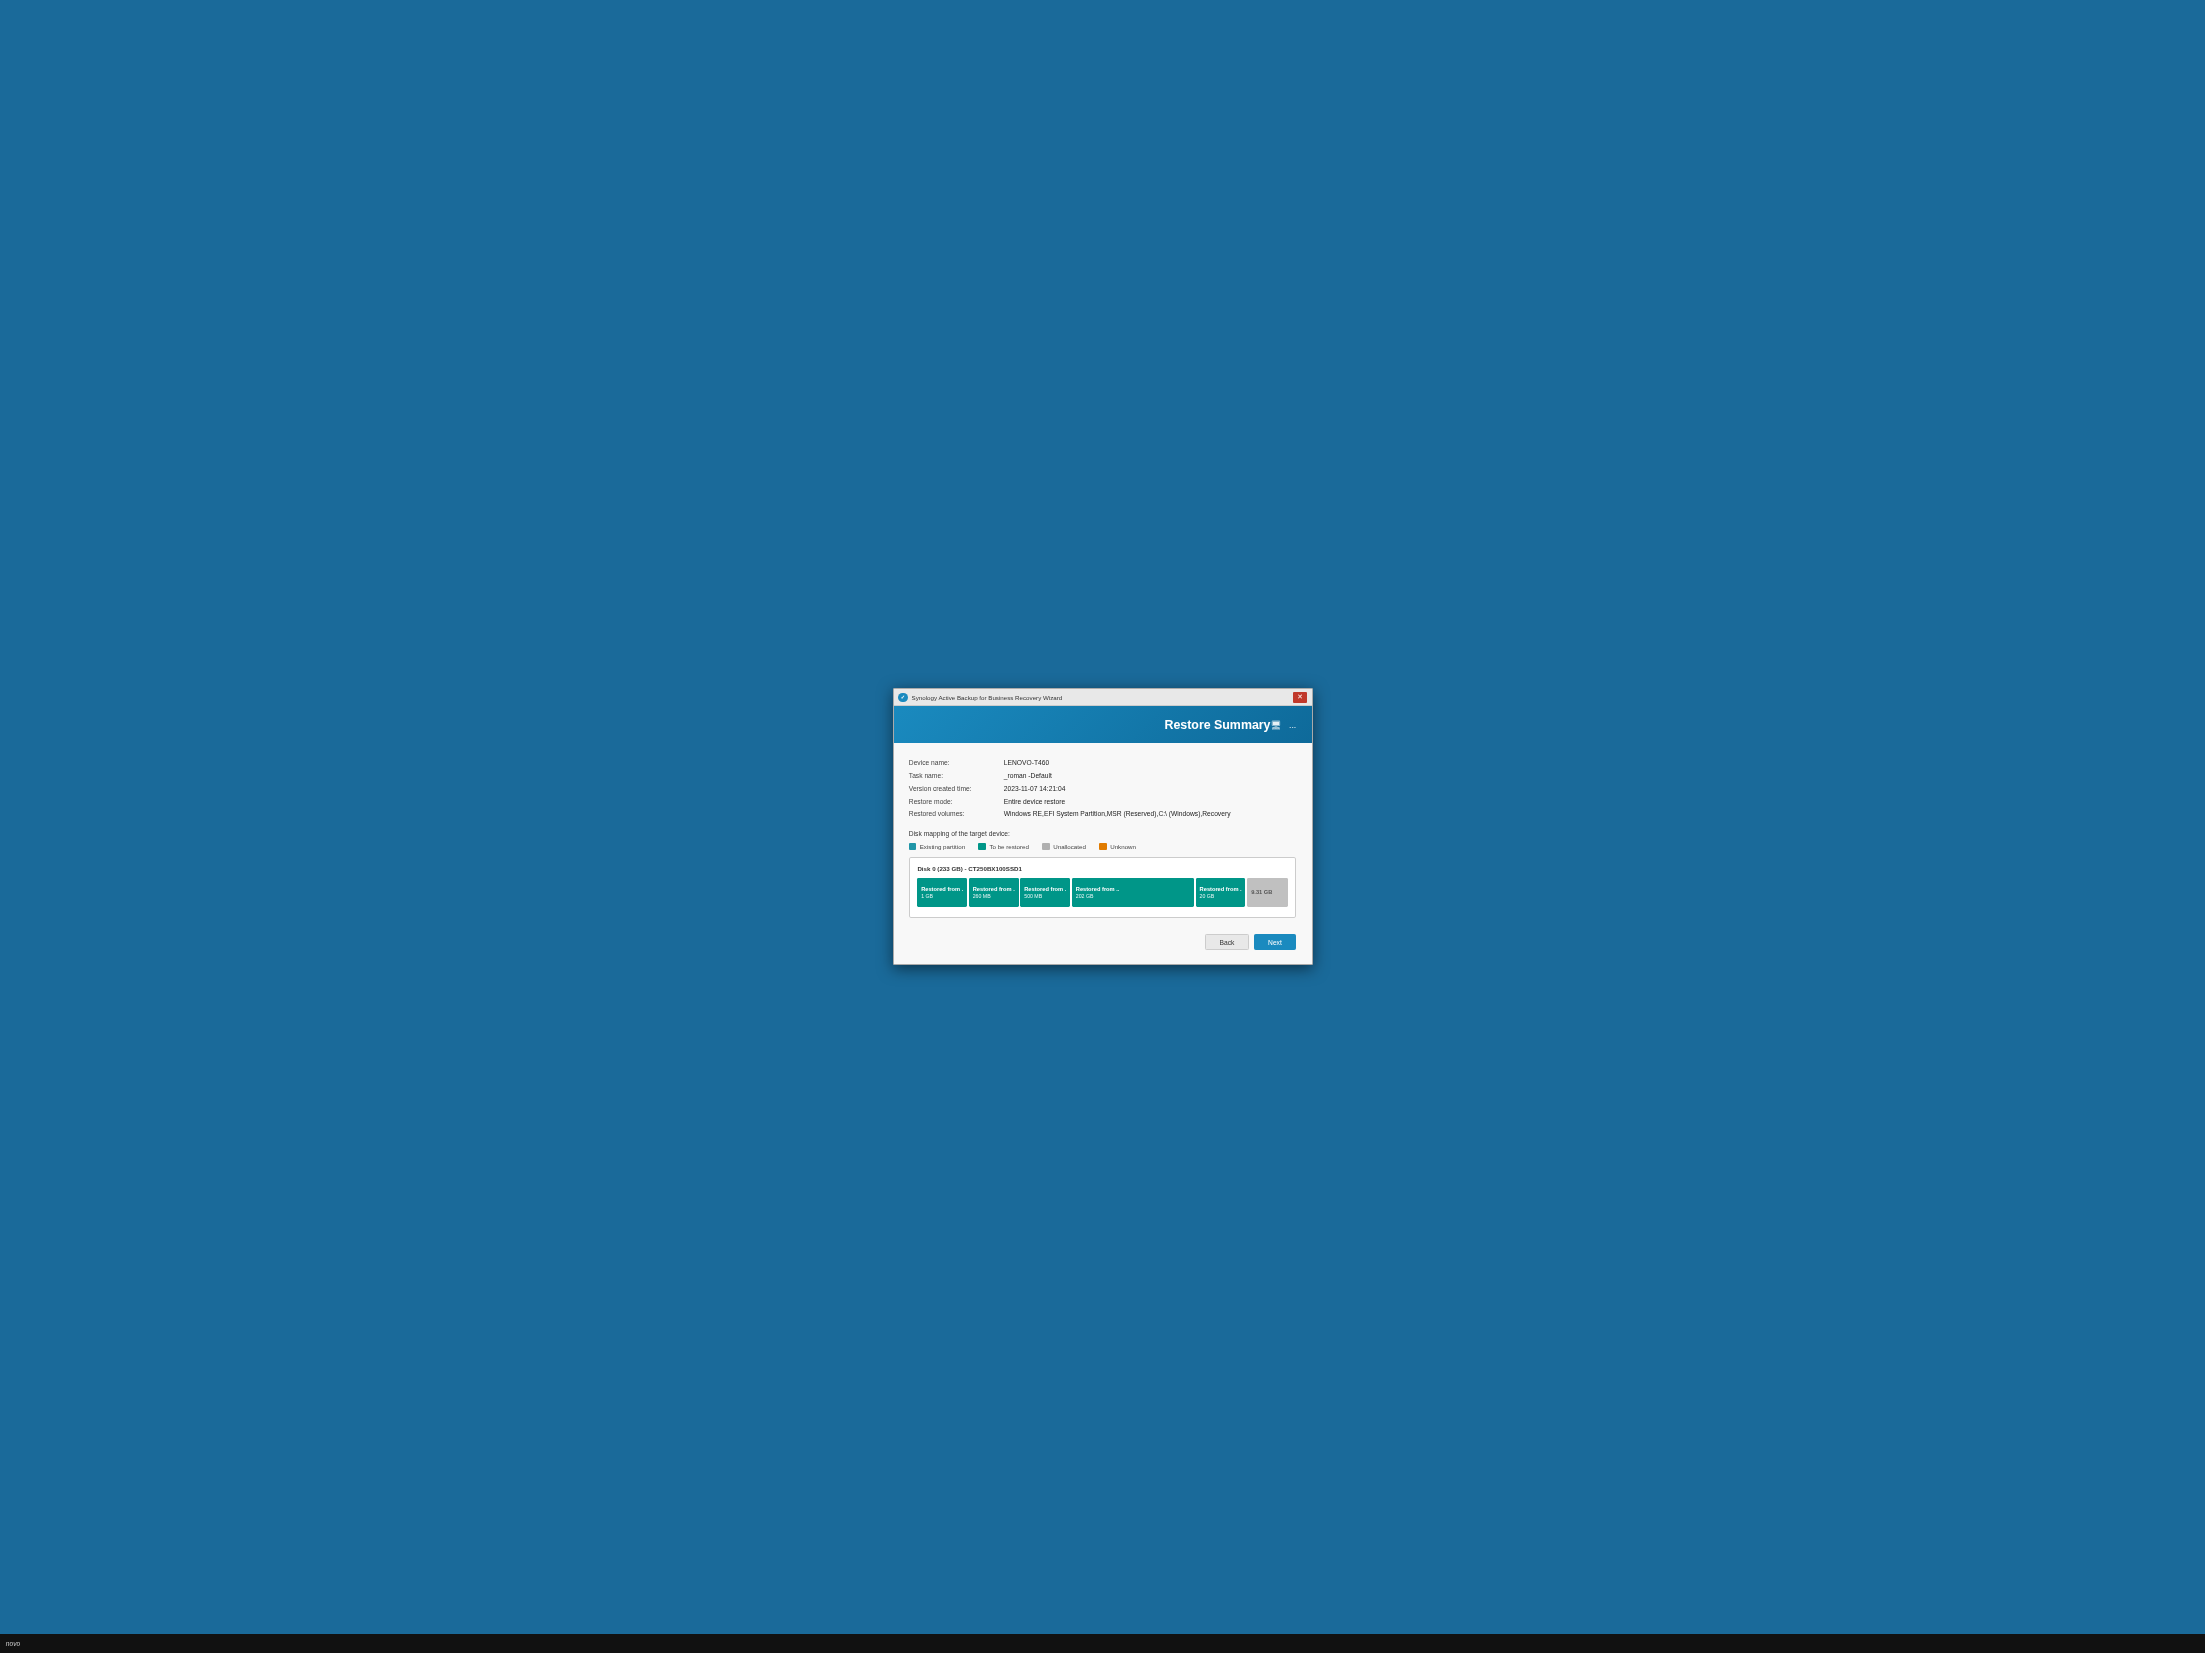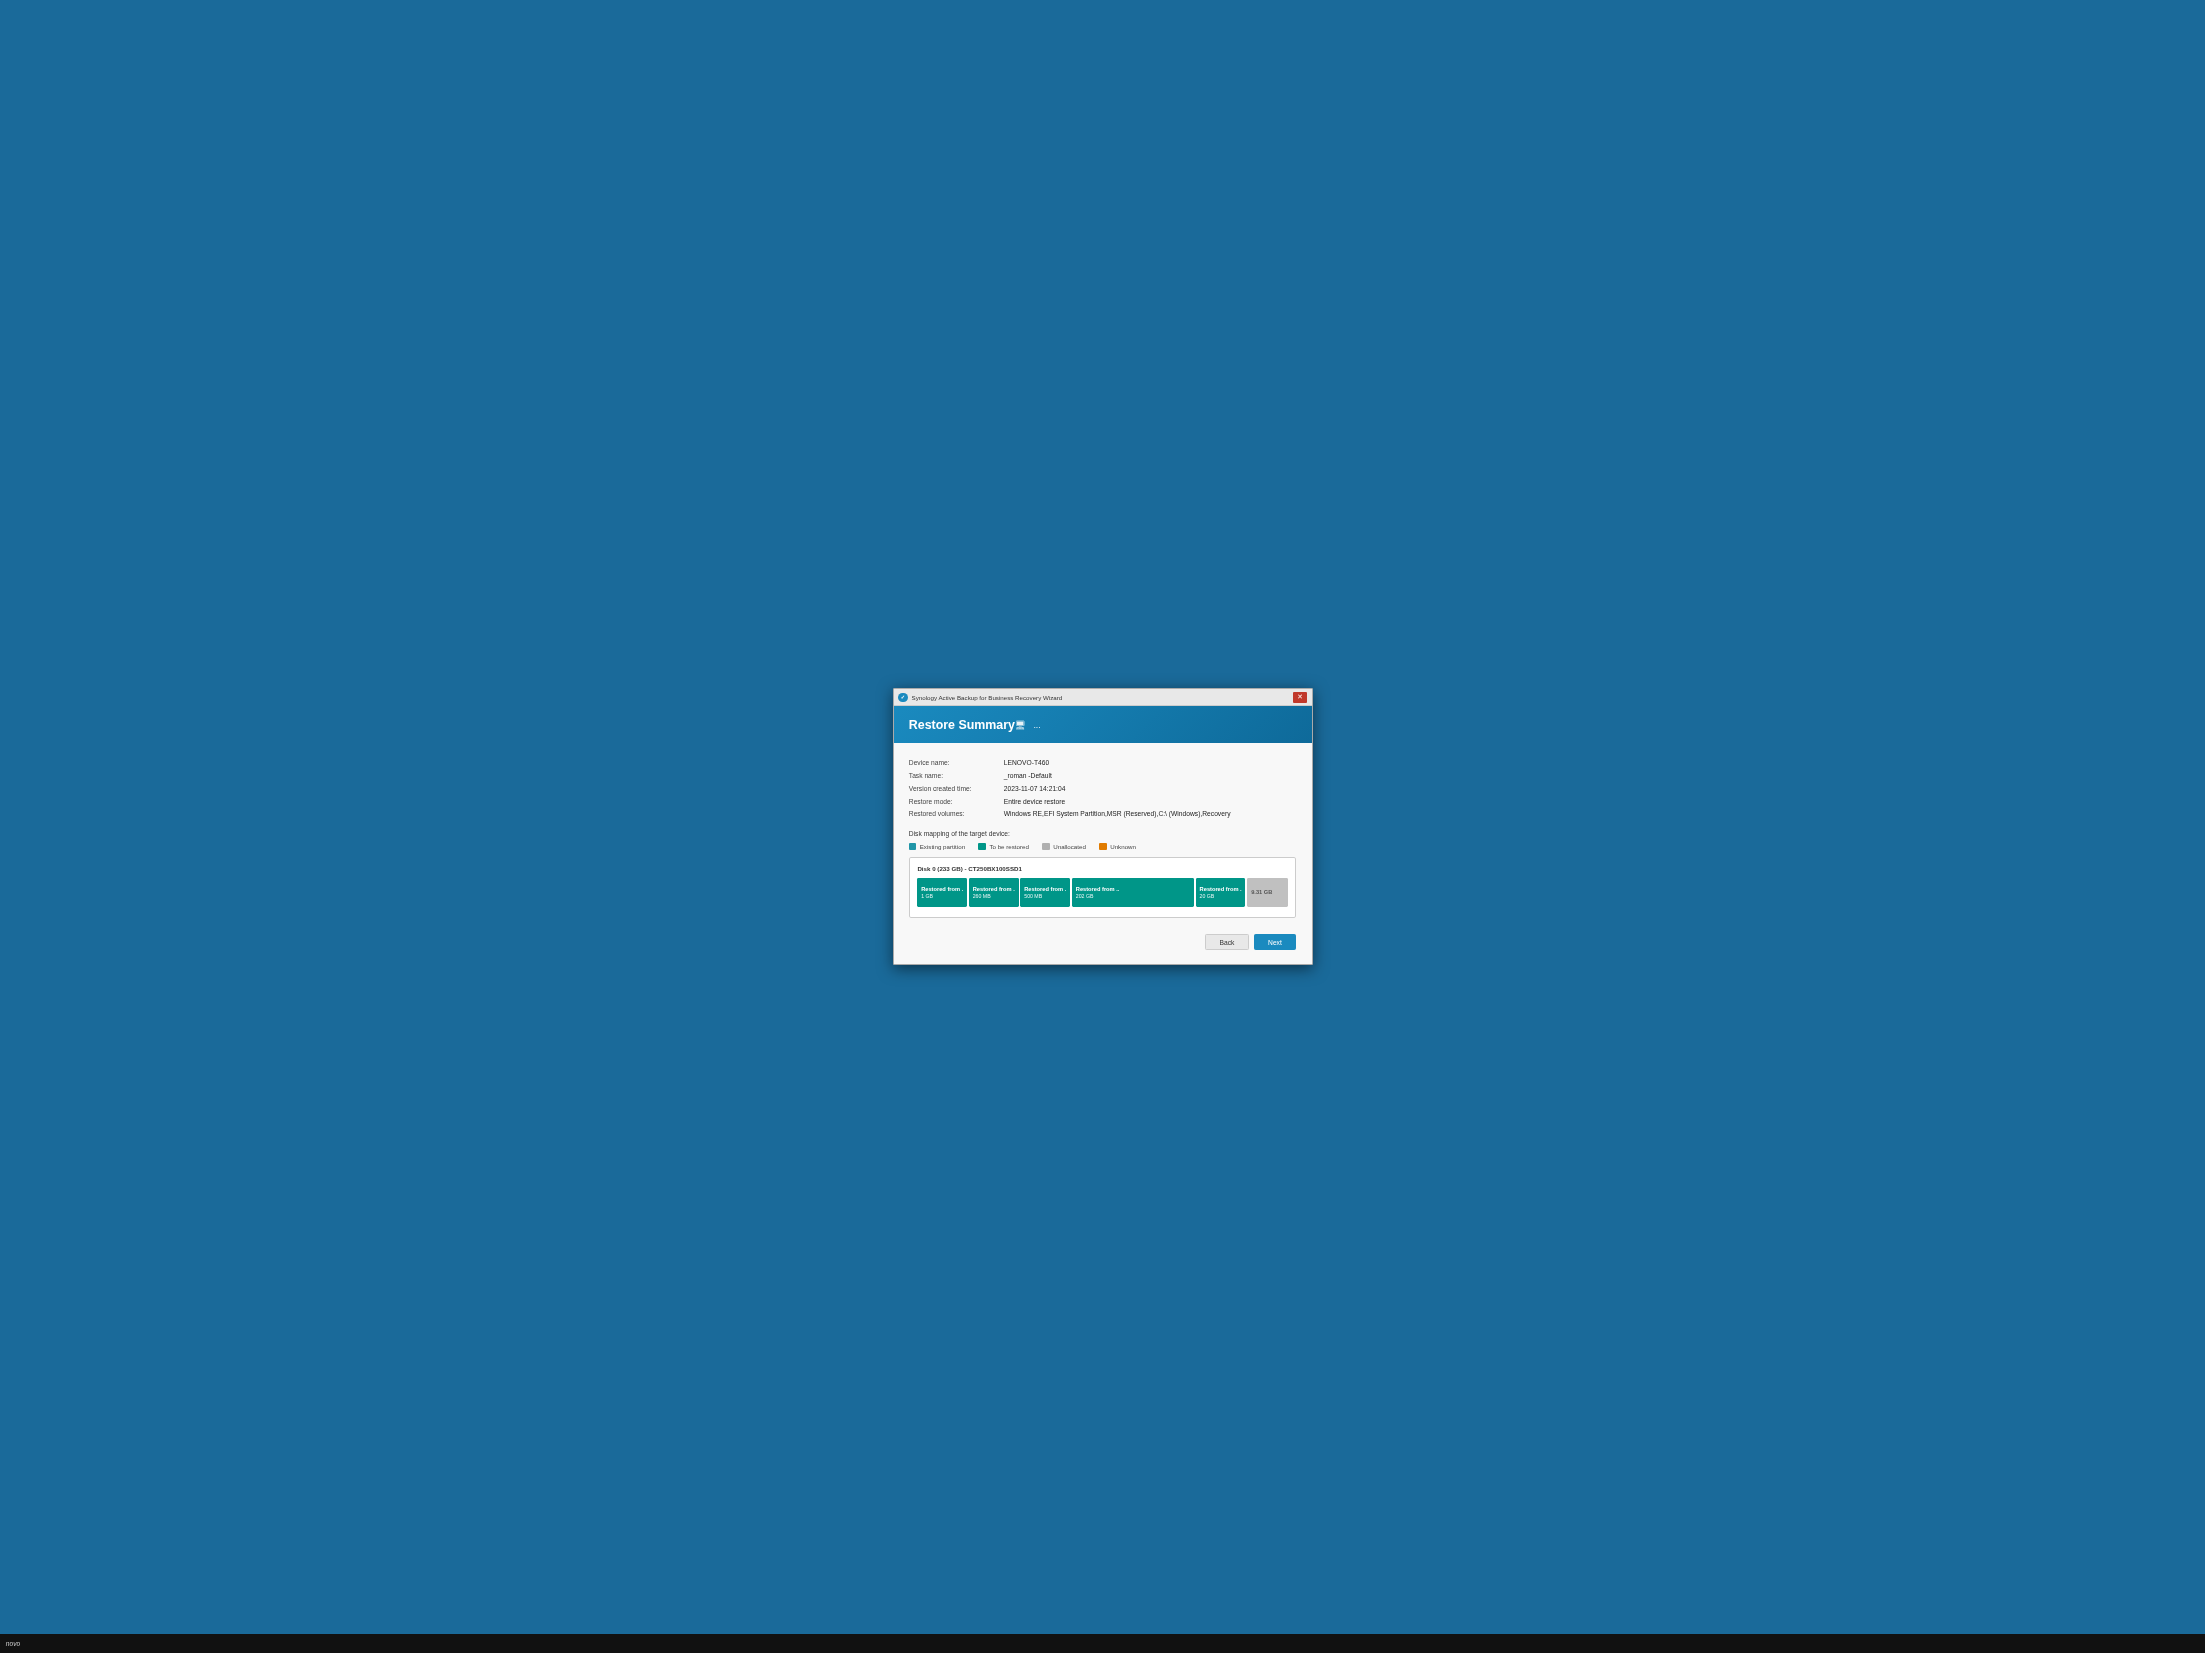--- a/index.html
+++ b/index.html
@@ -83,21 +83,21 @@
       display: flex;
       align-items: center;
       justify-content: center;
     }
 
     .header-band {
       background: linear-gradient(135deg, #1a8abf, #0e6a9a);
       padding: 11.4px 15.3px 11.4px 15.3px;
       display: flex;
       align-items: center;
-      justify-content: flex-start;
+      justify-content: flex-end;
     }
 
     .header-title {
       color: white;
       font-size: 12.4px;
       font-weight: bold;
     }
 
     .header-icons {
       display: flex;

